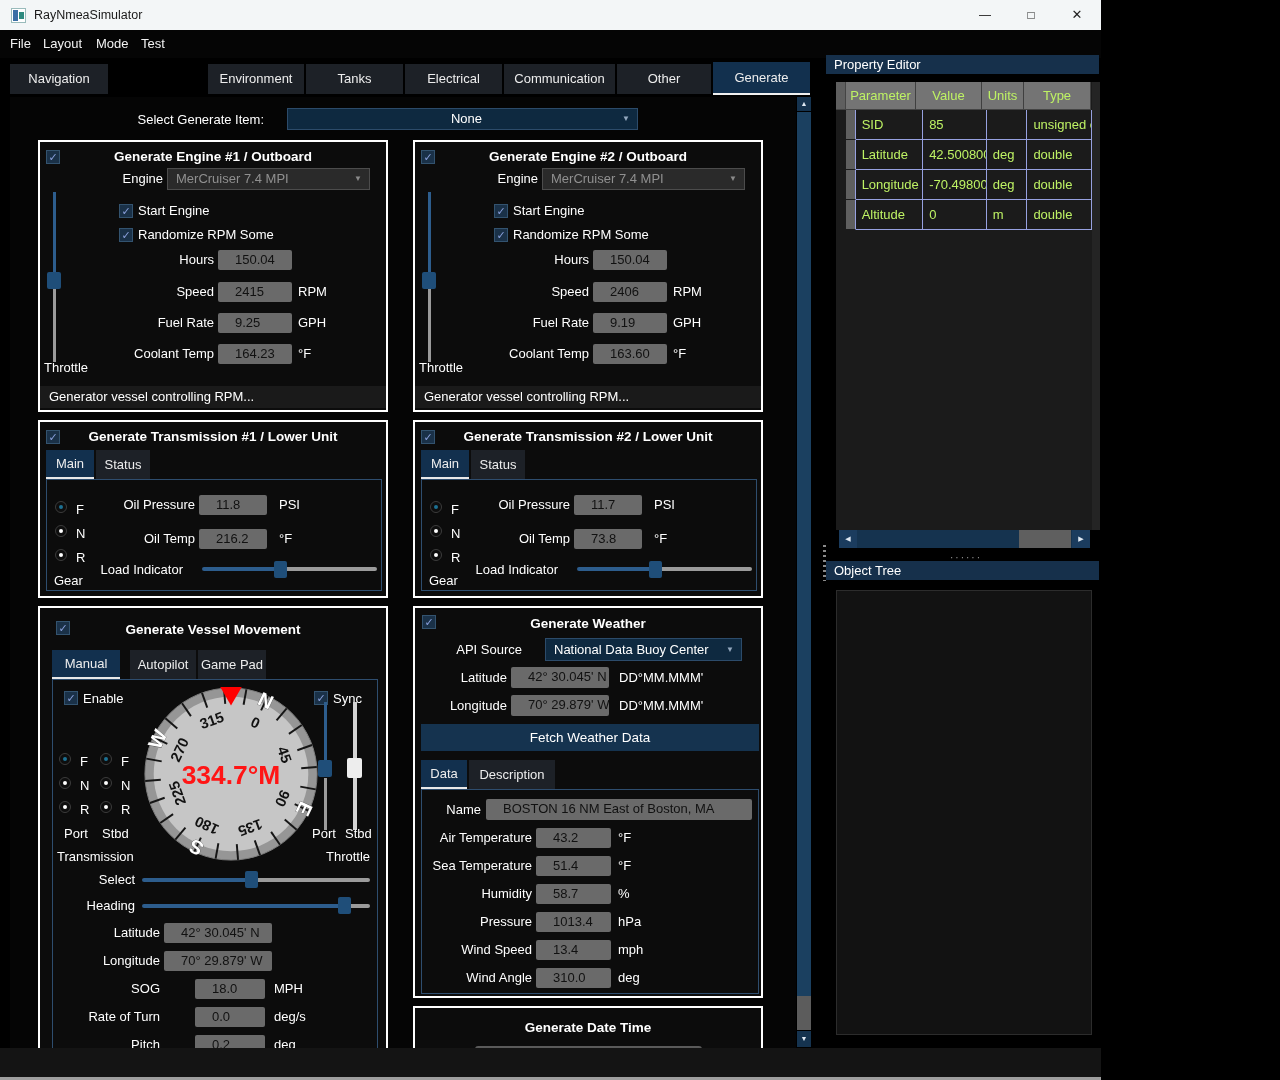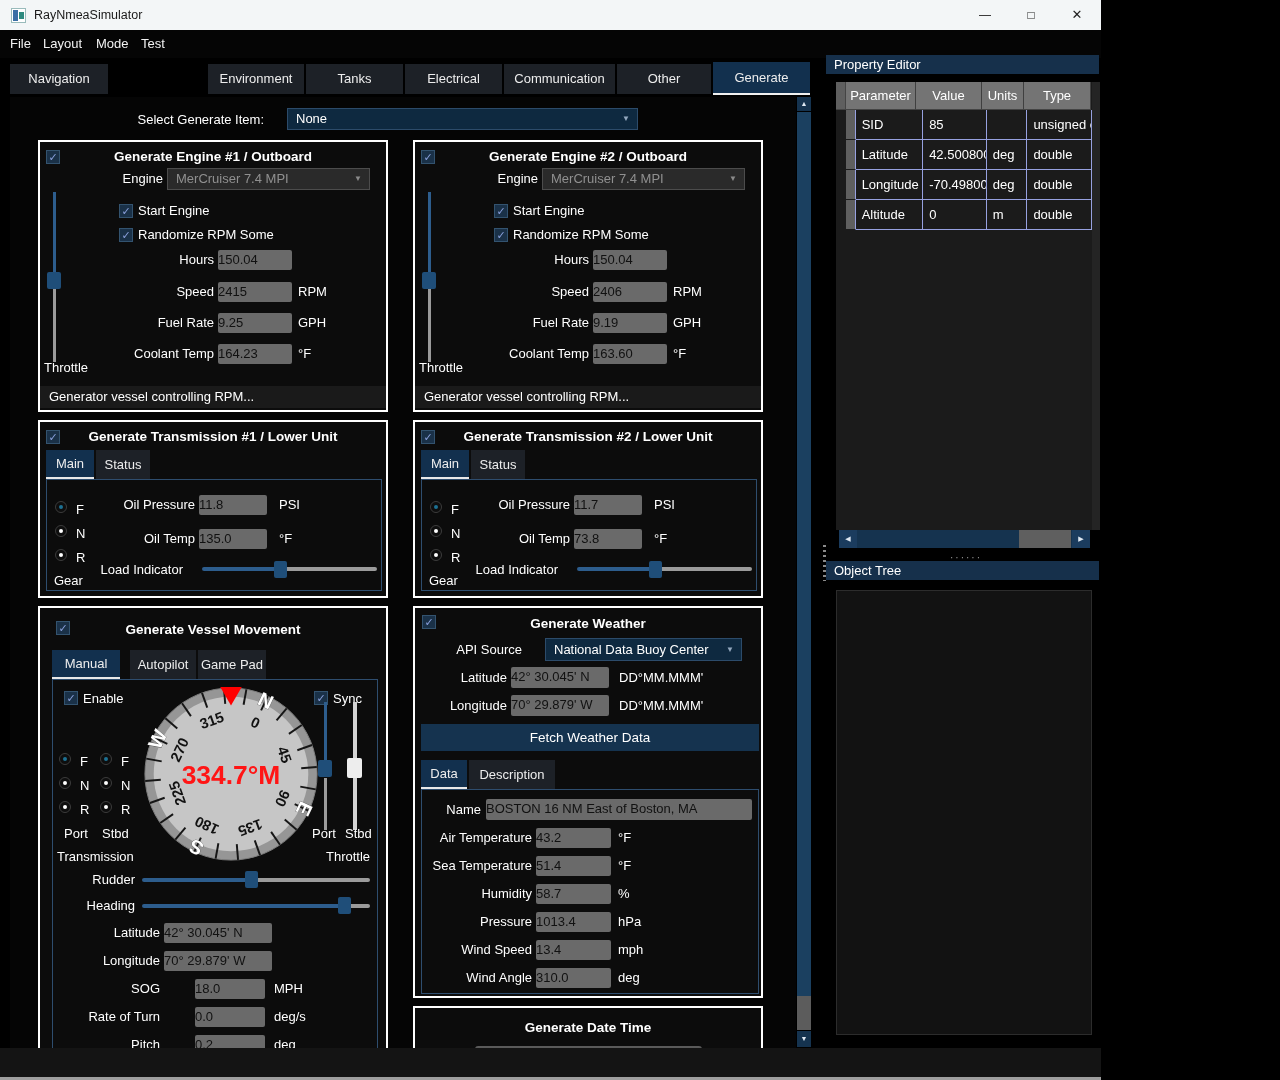--- a/index.html
+++ b/index.html
@@ -22,21 +22,21 @@
 
   
   .maintab{position:absolute;top:64px;height:30px;background:#1d2127;color:#ededed;font-size:13px;text-align:center;line-height:30px;}
   .maintab.sel{top:62px;height:33px;background:#12304e;border-bottom:2px solid #f0f0f0;line-height:31px;}
 
   
   .genarea{position:absolute;left:10px;top:97px;width:786px;height:951px;background:#050505;overflow:hidden;}
 
   .lbl{position:absolute;color:#fff;font-size:13px;line-height:20px;white-space:nowrap;}
   .rlbl{text-align:right;}
-  .field{position:absolute;background:#6a6a6a;color:#111;font-size:13px;line-height:20px;height:20px;padding-left:0;border-radius:2px;overflow:hidden;white-space:nowrap;}
+  .field{position:absolute;background:#6a6a6a;color:#111;font-size:13px;line-height:20px;height:20px;padding-left:17px;border-radius:2px;overflow:hidden;white-space:nowrap;}
   .chk{position:absolute;width:14px;height:14px;background:#1a3148;border:1px solid #33536f;color:#8aa0dc;font-size:11px;line-height:12px;text-align:center;}
   .combo{position:absolute;background:#0e2940;border:1px solid #2c4b6a;color:#fff;font-size:13px;padding-left:8px;overflow:hidden;white-space:nowrap;}
   .combo .arr{position:absolute;right:7px;top:50%;transform:translateY(-52%);font-size:8px;color:#93a7bd;}
   .combo.disabled{background:#2a2a2a;border:1px solid #4c4c4c;color:#909090;}
   .combo.disabled .arr{color:#8a8a8a;}
 
   .panel{position:absolute;border:2px solid #fff;background:#0c0c0c;}
   .ptitle{position:absolute;left:0;width:100%;text-align:center;color:#fff;font-weight:bold;font-size:13.5px;}
   .statusline{position:absolute;left:0;width:100%;height:22px;background:#1a1a1a;color:#fff;font-size:13px;line-height:22px;padding-left:9px;}
 
@@ -61,21 +61,21 @@
 
   
   .sbbtn{position:absolute;background:#15334f;color:#dfe8f2;text-align:center;}
 
   
   .dock{position:absolute;left:822px;top:55px;width:279px;height:993px;}
   .dockhdr{position:absolute;left:4px;width:273px;height:19px;background:#16304b;color:#fff;font-size:13px;line-height:19px;padding-left:8px;}
   .ptablebg{position:absolute;left:14px;top:27px;width:256px;height:448px;background:#1b1b1b;overflow:hidden;}
   .pheadrow{display:flex;height:28px;}
   .prow{display:flex;height:30px;padding-left:10px;}
-  .pcell{color:#ffffff;font-size:13px;line-height:30px;padding-left:6px;overflow:hidden;white-space:nowrap;border-right:1px solid #97a1e0;border-bottom:1px solid #97a1e0;}
+  .pcell{color:#bef264;font-size:13px;line-height:30px;padding-left:6px;overflow:hidden;white-space:nowrap;border-right:1px solid #97a1e0;border-bottom:1px solid #97a1e0;}
   .phead{background:#747474;line-height:28px;text-align:center;padding-left:0;border-right:1px solid #3f3f3f;border-bottom:1px solid #444;}
   .pcorner{width:10px;background:#5f5f5f;border-right:1px solid #444;border-bottom:1px solid #444;}
   .prowhdr{width:10px;background:#5f5f5f;border-right:1px solid #97a1e0;border-bottom:1px solid #1b1b1b;}
   .c0{width:70px;}.c1{width:66px;}.c2{width:42px;}.c3{width:67px;}
   .dots-h{position:absolute;color:#9a9a9a;font-size:10px;letter-spacing:2px;}
   .dots-v{position:absolute;width:3px;background:repeating-linear-gradient(#8a8a8a 0 2px,transparent 2px 5px);}
 </style>
 </head>
 <body>
 
@@ -105,21 +105,21 @@
   <div class="maintab" style="left:208px;width:96px;">Environment</div>
   <div class="maintab" style="left:306px;width:97px;">Tanks</div>
   <div class="maintab" style="left:405px;width:97px;">Electrical</div>
   <div class="maintab" style="left:504px;width:111px;">Communication</div>
   <div class="maintab" style="left:617px;width:94px;">Other</div>
   <div class="maintab sel" style="left:713px;width:97px;">Generate</div>
 
   <div class="genarea">
 
     <div class="lbl rlbl" style="left:44px;top:13px;width:210px;">Select Generate Item:</div>
-    <div class="combo" style="left:277px;top:11px;width:351px;height:22px;line-height:20px;">
+    <div class="combo" style="left:277px;top:11px;width:351px;height:22px;line-height:20px;text-align:center;">
       <span>None</span>
       <span class="arr">▼</span>
     </div>
 
     <div class="panel" style="left:28px;top:43px;width:350px;height:272px;">
       <div class="chk" style="left:6px;top:8px;">✓</div>
       <div class="ptitle" style="top:7px;">Generate Engine #1 / Outboard</div>
       <div class="lbl rlbl" style="left:40px;top:27px;width:83px;">Engine</div>
       <div class="combo disabled" style="left:127px;top:26px;width:203px;height:22px;line-height:20px;">
         <span>MerCruiser 7.4 MPI</span>
@@ -193,21 +193,21 @@
       <div class="radio" style="left:16px;top:104px;"></div>
       <div class="lbl" style="left:36px;top:102px;">N</div>
       <div class="radio" style="left:16px;top:128px;"></div>
       <div class="lbl" style="left:36px;top:126px;">R</div>
       <div class="lbl" style="left:14px;top:149px;">Gear</div>
 
       <div class="lbl rlbl" style="left:20px;top:73px;width:135px;">Oil Pressure</div>
       <div class="field" style="left:159px;top:73px;width:68px;">11.8</div>
       <div class="lbl" style="left:239px;top:73px;">PSI</div>
       <div class="lbl rlbl" style="left:20px;top:107px;width:135px;">Oil Temp</div>
-      <div class="field" style="left:159px;top:107px;width:68px;">135.0</div>
+      <div class="field" style="left:159px;top:107px;width:68px;">216.2</div>
       <div class="lbl" style="left:239px;top:107px;">°F</div>
 
       <div class="lbl rlbl" style="left:48px;top:138px;width:95px;">Load Indicator</div>
       <div class="htrack blue" style="left:162px;top:145px;width:78px;"></div>
       <div class="htrack grey" style="left:240px;top:145px;width:97px;"></div>
       <div class="hhandle" style="left:234px;top:139px;"></div>
     </div>
 
     <div class="panel" style="left:403px;top:323px;width:350px;height:178px;">
       <div class="chk" style="left:6px;top:8px;">✓</div>
@@ -314,21 +314,21 @@
 
       <div class="vtrack blue" style="left:284px;top:94px;height:58px;"></div>
       <div class="vtrack grey" style="left:284px;top:170px;height:52px;"></div>
       <div class="vhandle" style="left:278px;top:152px;"></div>
       <div class="vtrack lgrey" style="left:313px;top:94px;width:4px;height:128px;"></div>
       <div class="vhandle white" style="left:307px;top:150px;"></div>
       <div class="lbl" style="left:272px;top:216px;">Port</div>
       <div class="lbl" style="left:305px;top:216px;">Stbd</div>
       <div class="lbl" style="left:286px;top:239px;">Throttle</div>
 
-      <div class="lbl rlbl" style="left:44px;top:262px;width:51px;">Rudder</div>
+      <div class="lbl rlbl" style="left:44px;top:262px;width:51px;">Select</div>
       <div class="htrack blue" style="left:102px;top:270px;width:107px;"></div>
       <div class="htrack grey" style="left:209px;top:270px;width:121px;"></div>
       <div class="hhandle" style="left:205px;top:263px;"></div>
 
       <div class="lbl rlbl" style="left:44px;top:288px;width:51px;">Heading</div>
       <div class="htrack blue" style="left:102px;top:296px;width:201px;"></div>
       <div class="htrack grey" style="left:303px;top:296px;width:27px;"></div>
       <div class="hhandle" style="left:298px;top:289px;"></div>
 
       <div class="lbl rlbl" style="left:10px;top:315px;width:110px;">Latitude</div>

